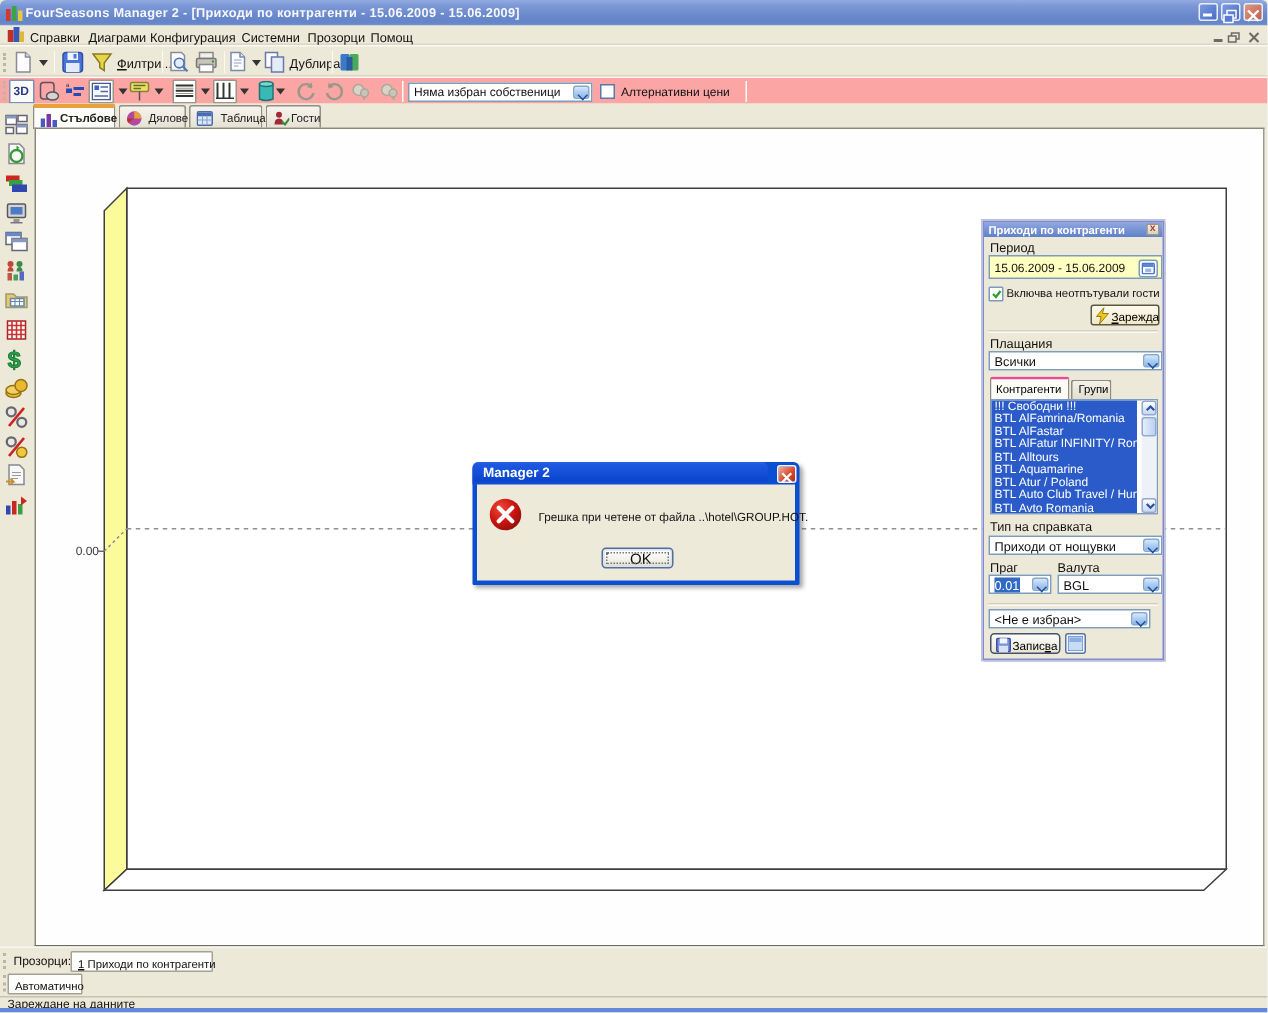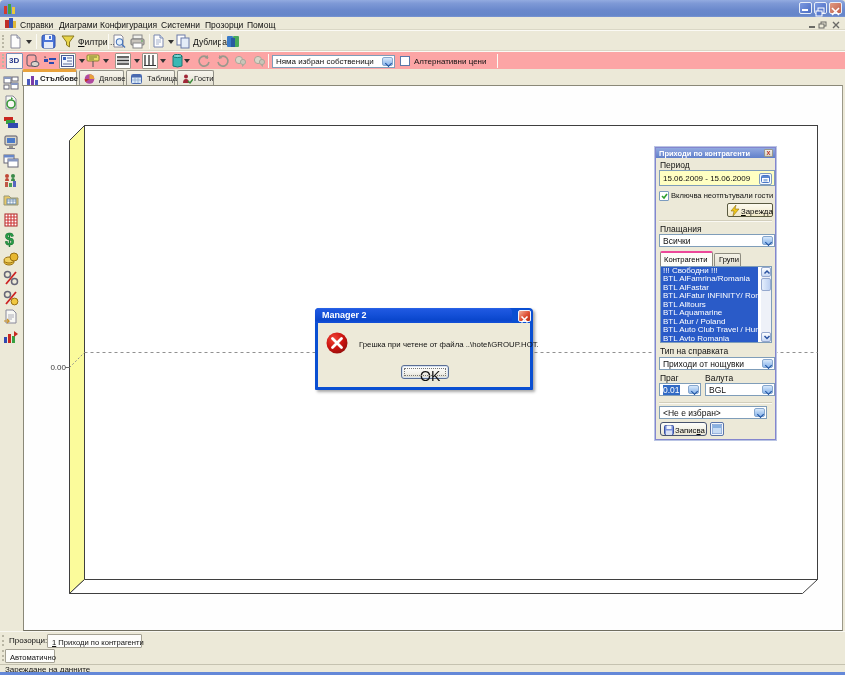--- a/index.html
+++ b/index.html
@@ -64,38 +64,39 @@
 
 
 #dialog { left:315px; top:308px; width:218px; height:82px; background:#0A4FD2; border-radius:4px 4px 1px 1px; box-shadow:2px 2px 3px rgba(60,60,60,0.45); }
 #dlgtitle { position:absolute; left:0; top:0; width:197px; height:15px; border-radius:4px 4px 0 0;
   background:linear-gradient(180deg,#2A66E8 0%,#1F58E0 10%,#1450D8 45%,#0A46CC 80%,#1450D8 100%); }
 #dlgtitle span { position:absolute; left:7px; top:2px; font-size:9px; font-weight:bold; color:#fff; }
 #dlgx { position:absolute; left:203px; top:1.5px; width:13px; height:12px; border:1px solid #F0F4FC; border-radius:2px; background:linear-gradient(135deg,#F0A088 10%,#DD4E33 55%,#B52F16 100%); }
 #dlgbody { position:absolute; left:3px; top:15px; width:212px; height:64px; background:#EDEAD9; }
 #dlgmsg { position:absolute; left:41px; top:17px; font-size:7.8px; color:#111; white-space:nowrap; }
 #okbtn { position:absolute; left:83px; top:42px; width:48px; height:14px; background:linear-gradient(180deg,#FFFFFF,#F2F1EA 60%,#DDDACA); border:1px solid #5A6E94; border-radius:3px; box-shadow:inset 0 0 0 1px #D6E2F2; }
-#okbtn span { position:absolute; left:18px; top:2px; font-size:14px; color:#111;text-align:center; }
+#okbtn span { position:absolute; left:18px; top:2px; font-size:10px; color:#111;text-align:center; }
 
 
 #winbar { left:0; top:631px; width:845px; height:17px; background:#ECE9D8; border-top:1px solid #F8F7F1; }
 #autobar { left:0; top:648px; width:845px; height:16px; background:#ECE9D8; }
 #statusbar { left:0; top:664px; width:845px; height:8px; background:#ECE9D8; border-top:1px solid #C5C2B0; }
 #statusbar span { position:absolute; left:5px; top:0px; font-size:8px; color:#111; }
 #bottomstrip { left:0; top:672px; width:845px; height:3px; background:#6488D8; }
 .wbtn { position:absolute; background:#FDFDFB; border:1px solid #A5A294; border-radius:1px; font-size:8px; color:#111;text-align:right; }
 </style>
 </head>
 <body>
 <div class="abs" id="titlebar">
   <svg class="abs" style="left:4px;top:3px" width="12" height="12" viewBox="0 0 12 12">
       <rect x="0" y="3" width="3" height="8" fill="#D23A2E"></rect>
       <rect x="4" y="1" width="3" height="10" fill="#3DA345"></rect>
       <rect x="8" y="4" width="3" height="7" fill="#E8C93C"></rect>
     </svg>
+  <span class="ttext">FourSeasons Manager 2 - [Приходи по контрагенти - 15.06.2009 - 15.06.2009]</span>
   <div class="capbtn" id="btn-min"></div>
   <div class="capbtn" id="btn-res"><svg width="11" height="10" viewBox="0 0 11 10">
         <rect x="3" y="1" width="6" height="5" fill="none" stroke="#fff"></rect>
         <rect x="1" y="4" width="6" height="5" fill="#5A7CD0" stroke="#fff"></rect>
       </svg></div>
   <div class="capbtn" id="btn-cls"><svg width="11" height="10" viewBox="0 0 11 10">
         <path d="M2 1 L9 8 M9 1 L2 8" stroke="#fff" stroke-width="1.6"></path>
       </svg></div>
 </div>
 

